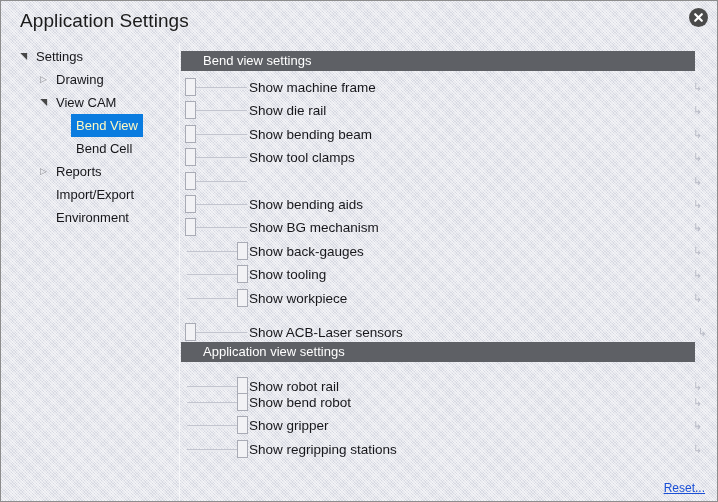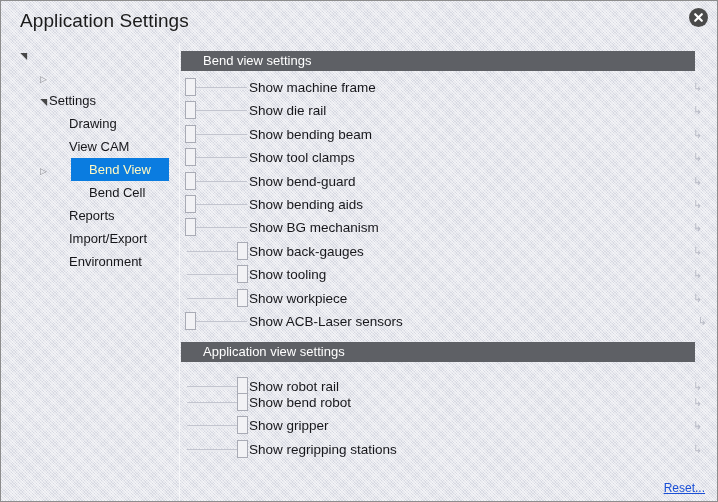--- a/index.html
+++ b/index.html
@@ -92,22 +92,21 @@
     width: 11px;
     height: 23px;
     line-height: 23px;
     text-align: center;
     font-size: 9px;
   }
   .twisty.expanded { color: #474747; }
   .twisty.collapsed { color: #8e8e93; }
   .tree-row .tlabel {
     display: inline-block;
-    padding: 0 18px;
-    margin-top: 44px;
+    padding: 0 5px;
   }
   .tree-row.selected .tlabel {
     background: #0a7ce0;
     color: #fef9c3;
   }
 
   
   .d0 .twisty { left: 17px; }
   .d0 .tlabel { margin-left: 30px; }
   .d1 .twisty { left: 37px; }
@@ -266,21 +265,20 @@
           <div class="knob"></div>
         </div>
         <div class="setting-label">Show tool clamps</div>
         <div class="row-reset">↳</div>
       </div>
       <div class="setting-row" style="top: 118.6px;">
         <div class="toggle off">
           <div class="track"></div>
           <div class="knob"></div>
         </div>
-        <div class="setting-label">Show bend-guard</div>
         <div class="row-reset">↳</div>
       </div>
       <div class="setting-row" style="top: 142px;">
         <div class="toggle off">
           <div class="track"></div>
           <div class="knob"></div>
         </div>
         <div class="setting-label">Show bending aids</div>
         <div class="row-reset">↳</div>
       </div>
@@ -309,21 +307,21 @@
         <div class="row-reset">↳</div>
       </div>
       <div class="setting-row" style="top: 235.6px;">
         <div class="toggle on">
           <div class="track"></div>
           <div class="knob"></div>
         </div>
         <div class="setting-label">Show workpiece</div>
         <div class="row-reset">↳</div>
       </div>
-      <div class="setting-row" style="top: 259px; text-align: right;">
+      <div class="setting-row" style="top: 270px; text-align: right;">
         <div class="toggle off">
           <div class="track"></div>
           <div class="knob"></div>
         </div>
         <div class="setting-label">Show ACB-Laser sensors</div>
         <div class="row-reset">↳</div>
       </div>
       <div class="section-header" style="top: 291.4px;">Application view settings</div>
       <div class="setting-row" style="top: 324px; text-decoration: underline;">
         <div class="toggle on">

